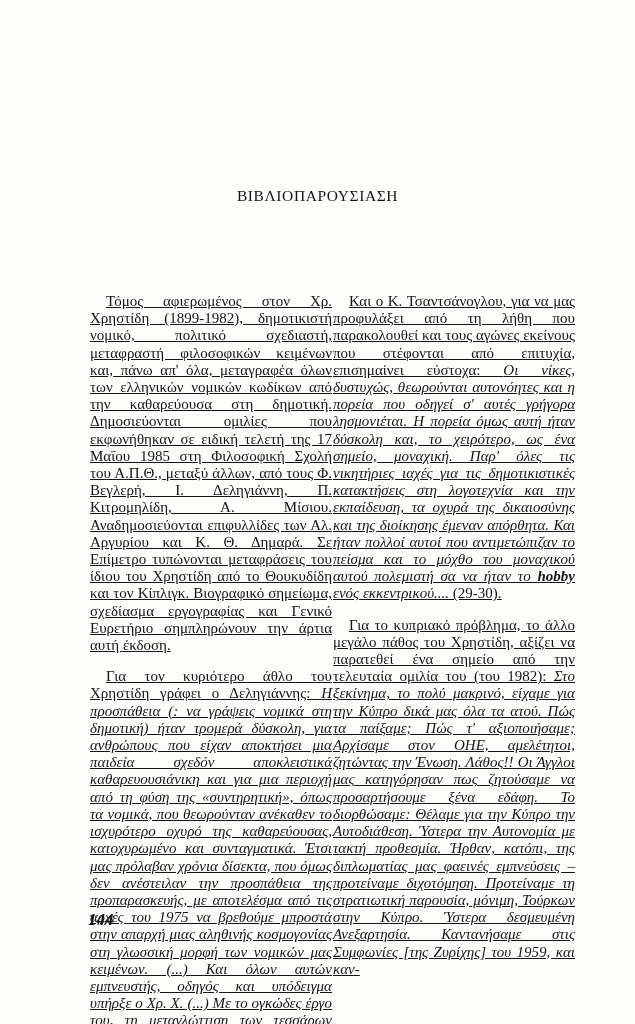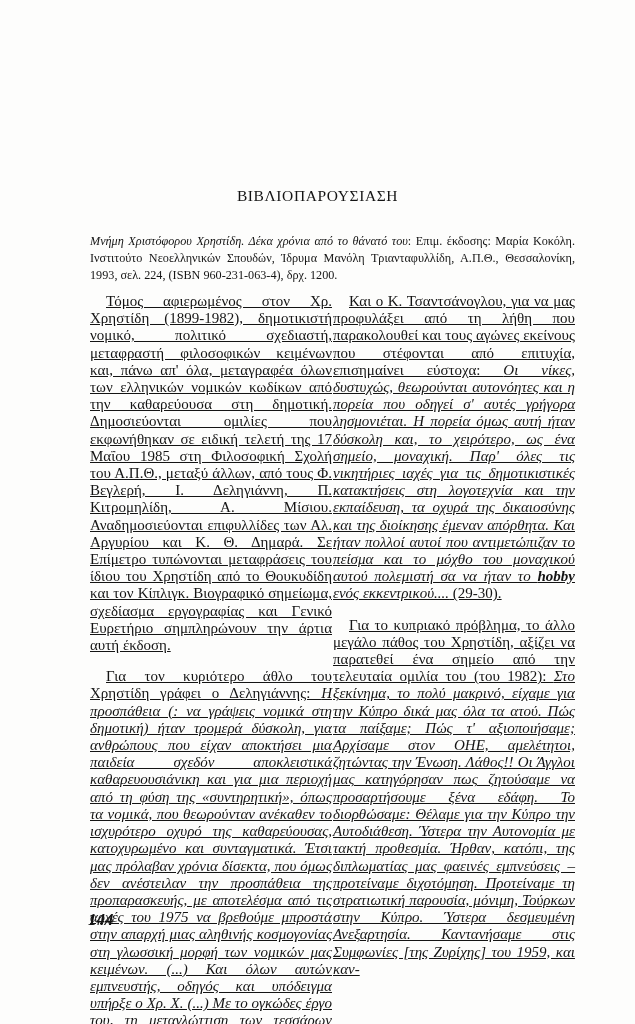--- a/index.html
+++ b/index.html
@@ -22,23 +22,20 @@
   .col .itb { font-style: italic; font-weight: bold; }
   .page-number { position: absolute; top: 910px; left: 88px; font-size: 17px; font-style: italic; font-weight: bold; }
 </style>
 </head>
 <body>
 
 <div class="page">
 
   <div class="section-title">ΒΙΒΛΙΟΠΑΡΟΥΣΙΑΣΗ</div>
 
-  <div class="biblio">
-    <span class="it">Μνήμη Χριστόφορου Χρηστίδη. Δέκα χρόνια από το θάνατό του</span><span>: Επιμ. έκδοσης: Μαρία Κοκόλη. Ινστιτούτο Νεοελληνικών Σπουδών, Ίδρυμα Μανόλη Τριανταφυλλίδη, Α.Π.Θ., Θεσσαλονίκη, 1993, σελ. 224, (ISBN 960-231-063-4), δρχ. 1200.</span>
-  </div>
 
   <div class="col left">
     <p>Τόμος αφιερωμένος στον Χρ. Χρηστίδη (1899-1982), δημοτικιστή νομικό, πολιτικό σχεδιαστή, μεταφραστή φιλοσοφικών κειμένων και, πάνω απ' όλα, μεταγραφέα όλων των ελληνικών νομικών κωδίκων από την καθαρεύουσα στη δημοτική. Δημοσιεύονται ομιλίες που εκφωνήθηκαν σε ειδική τελετή της 17 Μαΐου 1985 στη Φιλοσοφική Σχολή του Α.Π.Θ., μεταξύ άλλων, από τους Φ. Βεγλερή, Ι. Δεληγιάννη, Π. Κιτρομηλίδη, Α. Μίσιου. Αναδημοσιεύονται επιφυλλίδες των Αλ. Αργυρίου και Κ. Θ. Δημαρά. Σε Επίμετρο τυπώνονται μεταφράσεις του ίδιου του Χρηστίδη από το Θουκυδίδη και τον Κίπλιγκ. Βιογραφικό σημείωμα, σχεδίασμα εργογραφίας και Γενικό Ευρετήριο σημπληρώνουν την άρτια αυτή έκδοση.</p>
     <p class="gap"><span>Για τον κυριότερο άθλο του Χρηστίδη γράφει ο Δεληγιάννης: </span><span class="it">Η προσπάθεια (: να γράψεις νομικά στη δημοτική) ήταν τρομερά δύσκολη, για ανθρώπους που είχαν αποκτήσει μια παιδεία σχεδόν αποκλειστικά καθαρευουσιάνικη και για μια περιοχή από τη φύση της «συντηρητική», όπως τα νομικά, που θεωρούνταν ανέκαθεν το ισχυρότερο οχυρό της καθαρεύουσας, κατοχυρωμένο και συνταγματικά. Έτσι μας πρόλαβαν χρόνια δίσεκτα, που όμως δεν ανέστειλαν την προσπάθεια της προπαρασκευής, με αποτελέσμα από τις αρχές του 1975 να βρεθούμε μπροστά στην απαρχή μιας αληθινής κοσμογονίας στη γλωσσική μορφή των νομικών μας κειμένων. (...) Και όλων αυτών εμπνευστής, οδηγός και υπόδειγμα υπήρξε ο Χρ. Χ. (...) Με το ογκώδες έργο του, τη μεταγλώττιση των τεσσάρων μεγάλων κωδίκων</span></p>
   </div>
 
   <div class="col right">
     <p><span>Και ο Κ. Τσαντσάνογλου, για να μας προφυλάξει από τη λήθη που παρακολουθεί και τους αγώνες εκείνους που στέφονται από επιτυχία, επισημαίνει εύστοχα: </span><span class="it">Οι νίκες, δυστυχώς, θεωρούνται αυτονόητες και η πορεία που οδηγεί σ' αυτές γρήγορα λησμονιέται. Η πορεία όμως αυτή ήταν δύσκολη και, το χειρότερο, ως ένα σημείο, μοναχική. Παρ' όλες τις νικητήριες ιαχές για τις δημοτικιστικές κατακτήσεις στη λογοτεχνία και την εκπαίδευση, τα οχυρά της δικαιοσύνης και της διοίκησης έμεναν απόρθητα. Και ήταν πολλοί αυτοί που αντιμετώπιζαν το πείσμα και το μόχθο του μοναχικού αυτού πολεμιστή σα να ήταν το </span><span class="itb">hobby</span><span class="it"> ενός εκκεντρικού....</span><span> (29-30).</span></p>
     <p class="gap"><span>Για το κυπριακό πρόβλημα, το άλλο μεγάλο πάθος του Χρηστίδη, αξίζει να παρατεθεί ένα σημείο από την τελευταία ομιλία του (του 1982): </span><span class="it">Στο ξεκίνημα, το πολύ μακρινό, είχαμε για την Κύπρο δικά μας όλα τα ατού. Πώς τα παίξαμε; Πώς τ' αξιοποιήσαμε; Αρχίσαμε στον ΟΗΕ, αμελέτητοι, ζητώντας την Ένωση. Λάθος!! Οι Άγγλοι μας κατηγόρησαν πως ζητούσαμε να προσαρτήσουμε ξένα εδάφη. Το διορθώσαμε: Θέλαμε για την Κύπρο την Αυτοδιάθεση. Ύστερα την Αυτονομία με τακτή προθεσμία. Ήρθαν, κατόπι, της διπλωματίας μας φαεινές εμπνεύσεις –προτείναμε διχοτόμηση. Προτείναμε τη στρατιωτική παρουσία, μόνιμη, Τούρκων στην Κύπρο. Ύστερα δεσμευμένη Ανεξαρτησία. Καντανήσαμε στις Συμφωνίες [της Ζυρίχης] του 1959, και καν-</span></p>
   </div>

